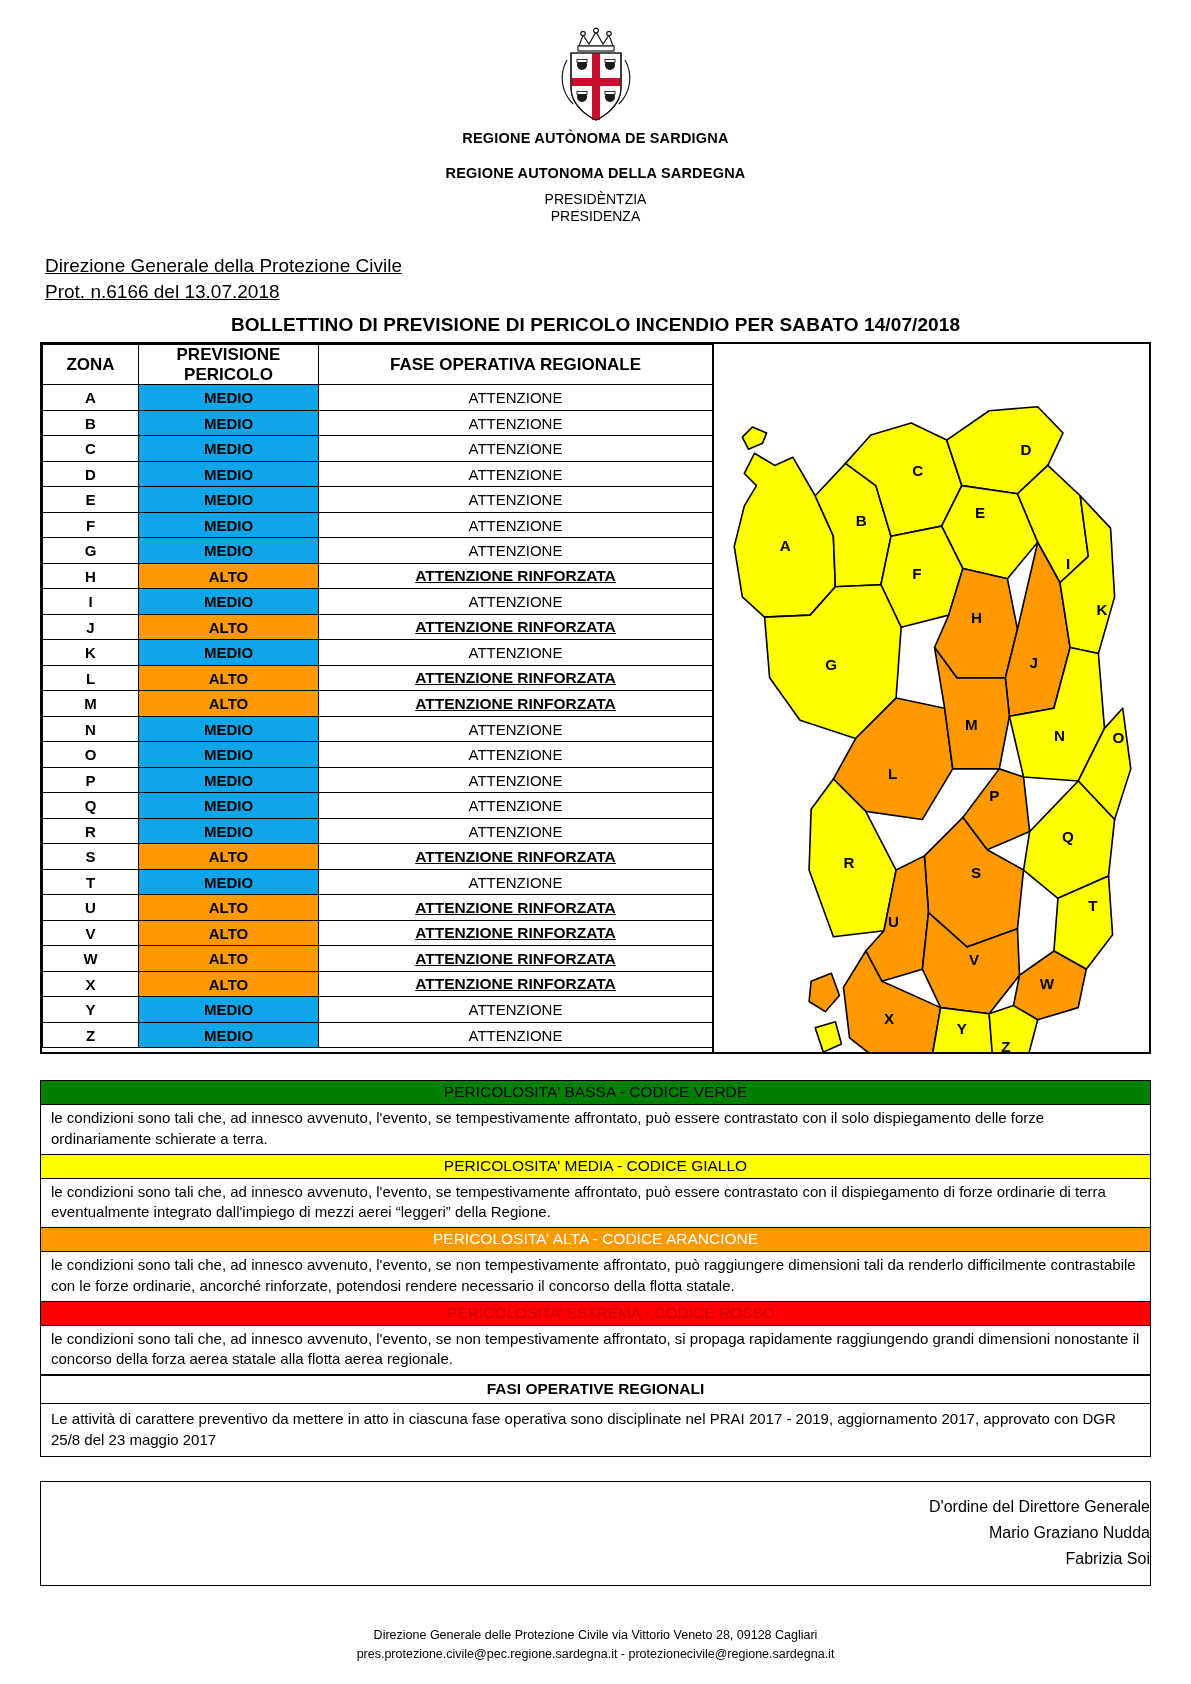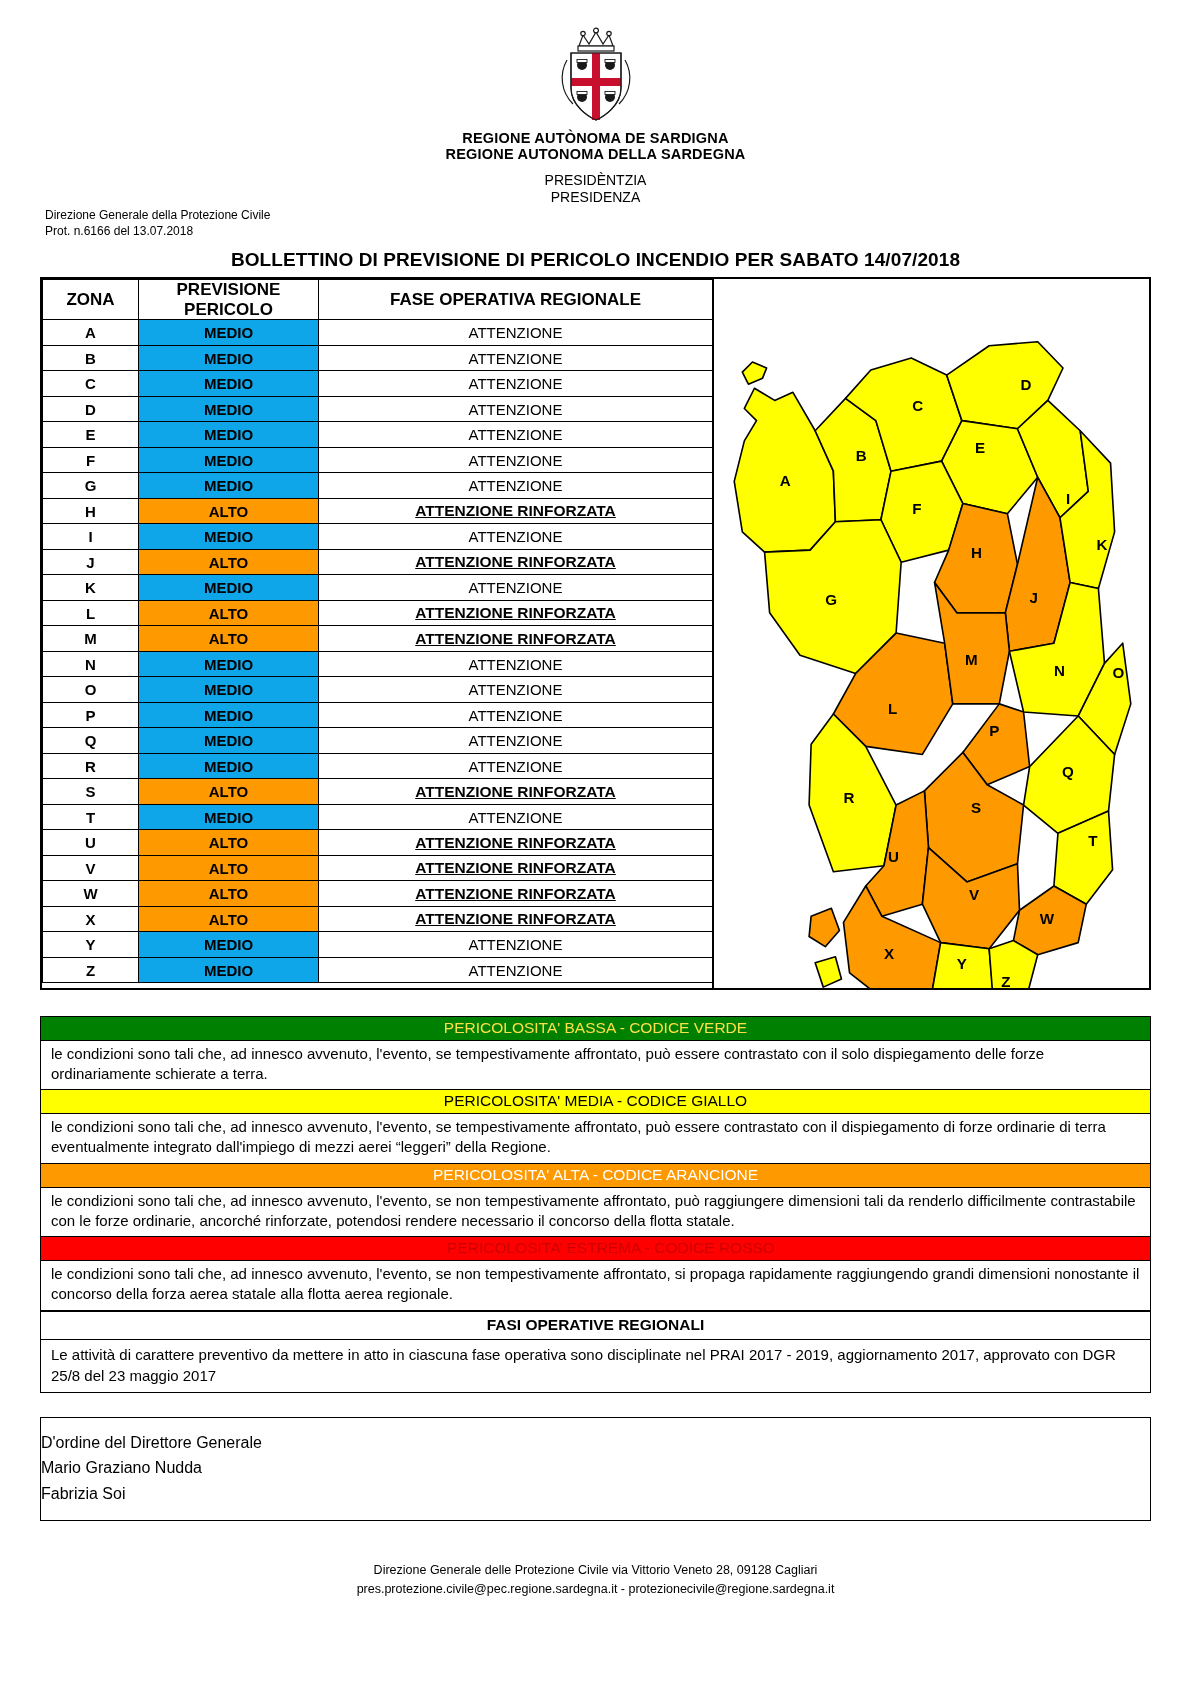--- a/index.html
+++ b/index.html
@@ -32,33 +32,34 @@
     width: 86px;
     height: 100px;
   }
   .region-line {
     text-align: center;
     font-weight: bold;
     font-size: 14.5px;
     letter-spacing: 0.2px;
     margin-top: 4px;
   }
-  .region-line.second { margin-top: 0; }
+  .region-line.second { margin-top: 19px; }
   .pres-line {
     text-align: center;
     font-size: 14px;
     margin-top: 10px;
   }
   .pres-line.second { margin-top: 1px; }
 
   .protocol {
-    margin-top: 2px;
-    font-size: 12px;
+    margin-top: 29px;
+    font-size: 19px;
     line-height: 1.35;
     margin-left: 5px;
+    text-decoration: underline;
   }
 
   .bulletin-title {
     text-align: center;
     font-weight: bold;
     font-size: 19px;
     margin-top: 10px;
     margin-bottom: 6px;
     letter-spacing: 0.1px;
   }
@@ -124,21 +125,21 @@
     border-bottom: none;
     box-sizing: border-box;
   }
   .legend-header {
     text-align: center;
     font-size: 15.5px;
     padding: 2px 0 3px;
     border-bottom: 1px solid #000;
     box-sizing: border-box;
   }
-  .lg-verde { background: #008000; color: #fde047; }
+  .lg-verde { background: #008000; color: #000000; }
   .lg-giallo { background: #ffff00; color: #000000; }
   .lg-arancione { background: #ff9900; color: #ffffff; }
   .lg-rosso { background: #ff0000; color: #cc0000; padding-left: 31px; }
   .legend-body {
     font-size: 15px;
     line-height: 1.35;
     padding: 3px 8px 5px 10px;
     border-bottom: 1px solid #000;
     box-sizing: border-box;
   }
@@ -159,21 +160,21 @@
     font-size: 15px;
     line-height: 1.4;
     padding: 4px 10px 6px 10px;
   }
 
   
   .signature {
     margin-top: 24px;
     border: 1px solid #000;
     box-sizing: border-box;
-    text-align: left;
+    text-align: right;
     font-size: 16px;
     line-height: 1.6;
     padding: 12px 0 14px;
   }
 
   
   .footer {
     margin-top: 40px;
     text-align: center;
     font-size: 12.5px;

